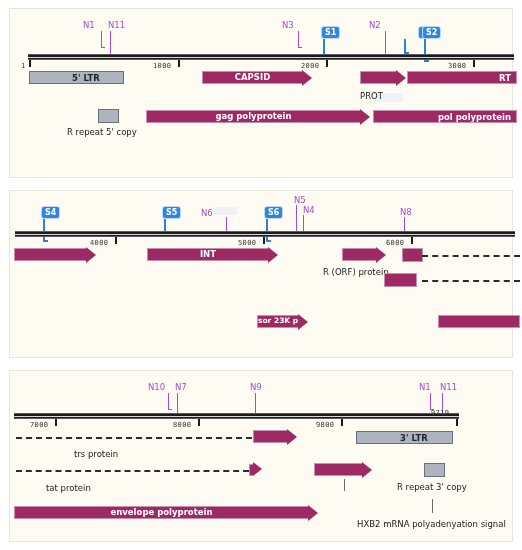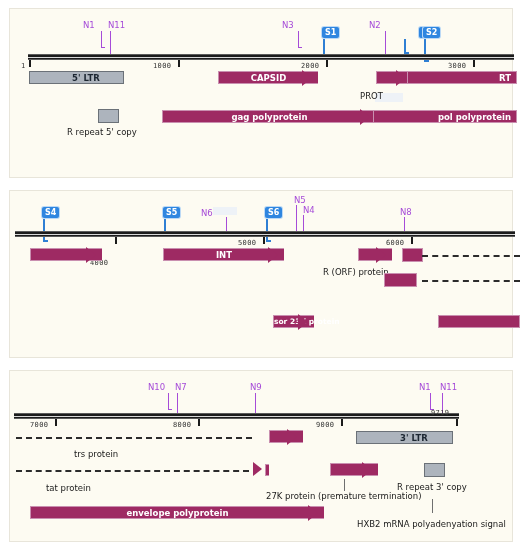--- a/index.html
+++ b/index.html
@@ -35,21 +35,21 @@
   .feat{position:absolute;box-sizing:border-box;display:flex;align-items:center;padding-left:19px;}
   .box-mag{background:#9e2a63;border:1px solid #c98fb0;}
   .box-grey{background:#adb4bd;border:1px solid #6b7178;}
   .feat-label{font-size:8.5px;font-weight:bold;color:#ffffff;white-space:nowrap;}
   .feat-label.center{width:100%;text-align:center;}
   .feat-label.right{width:100%;text-align:right;padding-right:5px;box-sizing:border-box;}
   .feat-label.left{padding-left:5px;}
   .grey-label{font-size:8.5px;font-weight:bold;color:#1d2732;width:100%;text-align:center;}
 
   .arrow{position:absolute;height:13px;}
-  .arrow .body{position:absolute;left:16px;top:0;bottom:0;background:#9e2a63;border:1px solid #c98fb0;border-right:none;box-sizing:border-box;display:flex;align-items:center;}
+  .arrow .body{position:absolute;left:0;top:0;bottom:0;background:#9e2a63;border:1px solid #c98fb0;border-right:none;box-sizing:border-box;display:flex;}
   .arrow .head{position:absolute;top:-1.5px;width:0;height:0;border-top:8px solid transparent;border-bottom:8px solid transparent;border-left:10px solid #9e2a63;}
 
   .dashed{position:absolute;height:0;border-top:2px dashed #2b2b2b;}
 
   .cap{position:absolute;font-size:8.5px;color:#1a1a1a;white-space:nowrap;}
   .leader{position:absolute;width:1px;background:#6f6f6f;}
   .ghost{position:absolute;background:#eef2f7;}
 </style>
 </head>
 <body>
@@ -186,21 +186,21 @@
       <div class="nmark" style="left:394px;top:26px;">
         <div class="stem" style="height:14px;"></div>
         <div class="foot" style="left:0px;top:14px;"></div>
         <div class="nlabel" style="left:-4px;top:-10px;">N8</div>
       </div>
 
       <div class="axis" style="left:5px;top:40px;width:500px;">
         <div class="axis-inner"></div>
       </div>
       <div class="tick" style="left:105px;top:46px;"></div>
-      <div class="tick-label" style="left:80px;top:48px;margin-top:20px;">4000</div>
+      <div class="tick-label" style="left:80px;top:48px;">4000</div>
       <div class="tick" style="left:253px;top:46px;"></div>
       <div class="tick-label" style="left:228px;top:48px;">5000</div>
       <div class="tick" style="left:401px;top:46px;"></div>
       <div class="tick-label" style="left:376px;top:48px;">6000</div>
 
       <div class="arrow" style="left:4px;top:57px;width:82px;">
         <div class="body" style="width:72px;"></div>
         <div class="head" style="left:72px;"></div>
       </div>
 
@@ -293,21 +293,20 @@
         <div class="body" style="width:4px;"></div>
         <div class="head" style="left:4px;top:-2px;border-top:7px solid transparent;border-bottom:7px solid transparent;border-left:9px solid #9e2a63;"></div>
       </div>
       <div class="cap" style="left:36px;top:112px;">tat protein</div>
 
       <div class="arrow" style="left:304px;top:92px;width:58px;">
         <div class="body" style="width:48px;"></div>
         <div class="head" style="left:48px;"></div>
       </div>
       <div class="leader" style="left:334px;top:108px;height:12px;"></div>
-      <div class="cap" style="left:256px;top:120px;">27K protein (premature termination)</div>
 
       <div class="feat box-grey" style="left:414px;top:92px;width:18px;height:14px;"></div>
       <div class="cap" style="left:387px;top:111px;">R repeat 3' copy</div>
 
       <div class="arrow" style="left:4px;top:135px;width:304px;">
         <div class="body" style="width:294px;">
           <span class="feat-label center">envelope polyprotein</span>
         </div>
         <div class="head" style="left:294px;"></div>
       </div>

